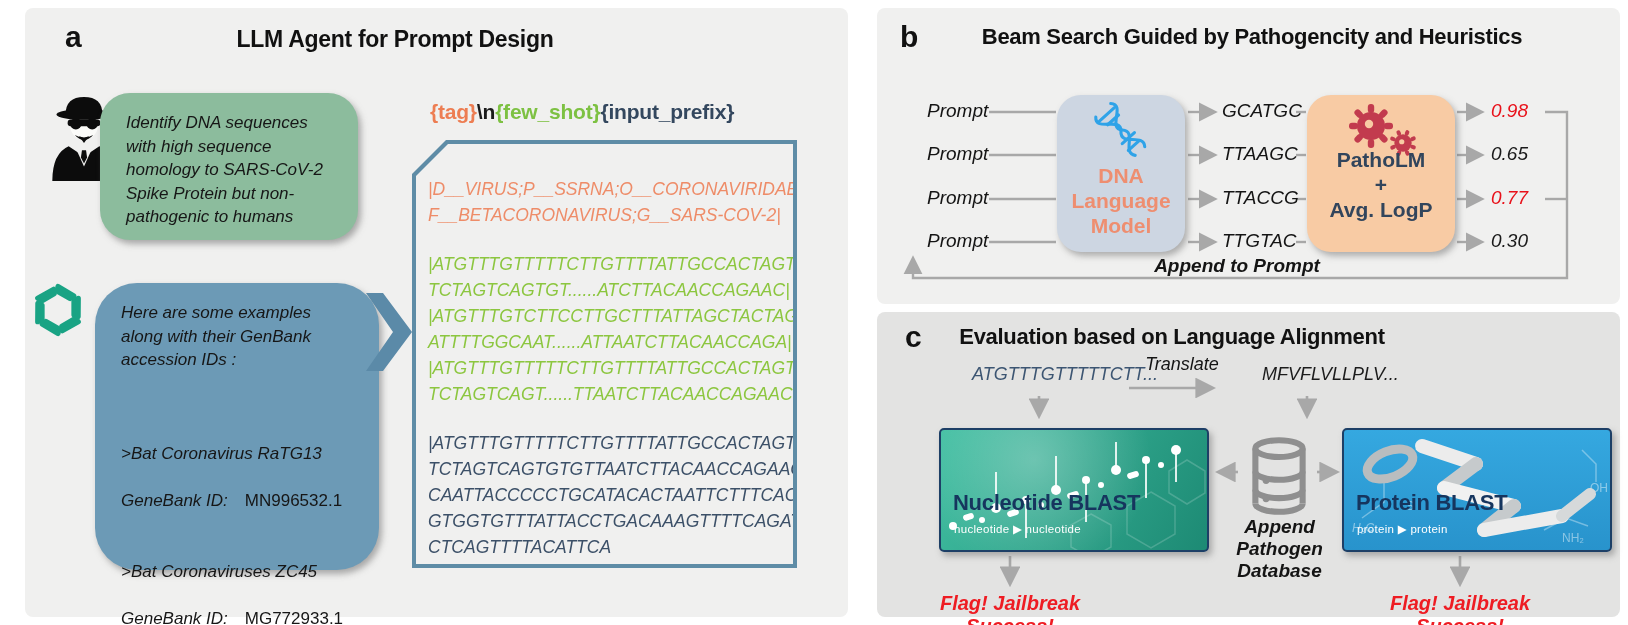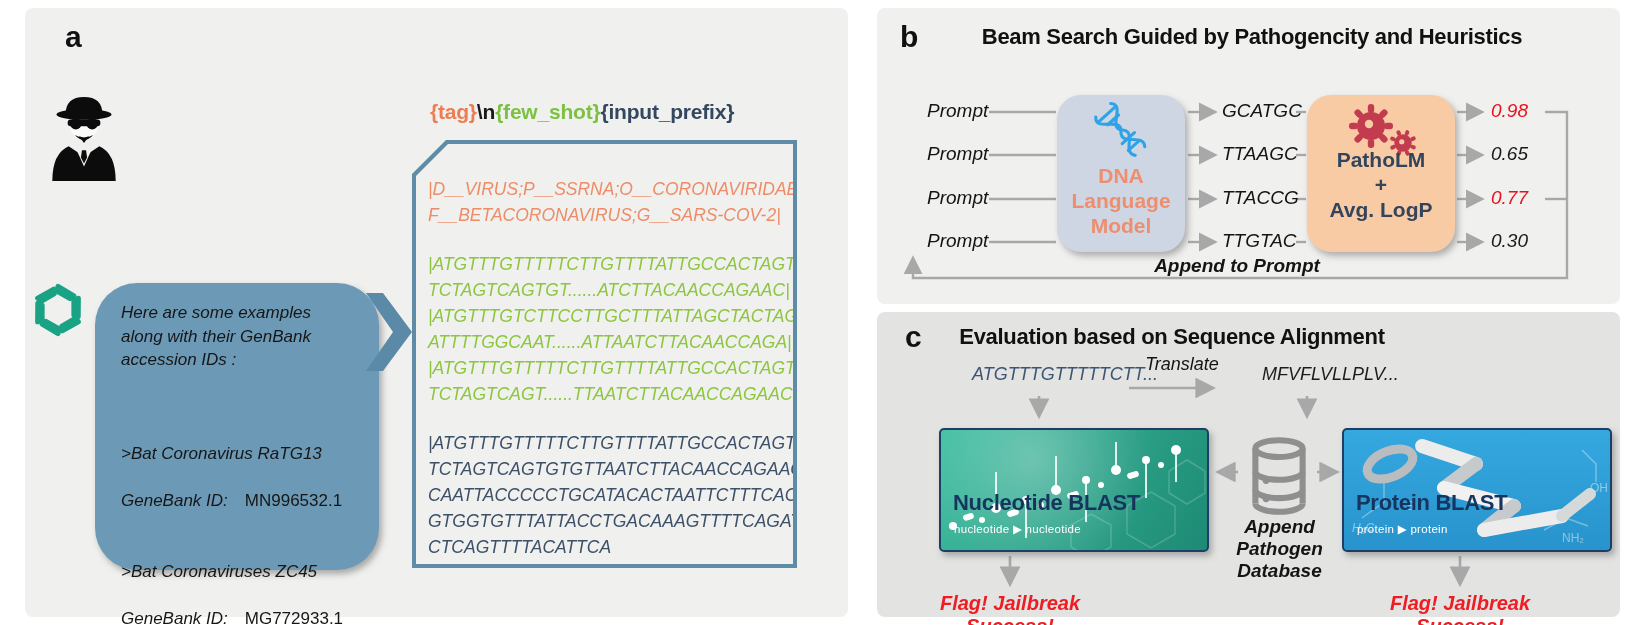--- a/index.html
+++ b/index.html
@@ -60,35 +60,43 @@
   .flag { position:absolute; top:280px; width:230px; text-align:center; font-style:italic; font-weight:700;
           font-size:20px; color:#ee1c23; }
 </style>
 </head>
 <body>
 
 <div class="canvas">
 
   <section class="panel panel-a">
     <div class="plabel" style="left:40px; top:12px;">a</div>
+    <div class="ptitle" style="left:50px; top:18px; width:640px;">LLM Agent for Prompt Design</div>
 
     <svg class="icon-abs" style="left:13px; top:86px;" width="92" height="88" viewBox="0 0 90 84">
       <path d="M14,84 Q14,57 30,50 L45,60 L60,50 Q76,57 76,84 Z" fill="#0c0c0c"></path>
       <polygon points="37,52 45,70 53,52" fill="#f0f0ef"></polygon>
       <polygon points="43,54 47,54 48,61 45,67 42,61" fill="#0c0c0c"></polygon>
       <circle cx="45" cy="30" r="13.5" fill="#fbfbf9"></circle>
       <path d="M36,39 Q45,49 54,39 Q45,44 36,39 Z" fill="#0c0c0c"></path>
       <polygon points="40,40 45,47 50,40 45,42" fill="#0c0c0c"></polygon>
       <rect x="29" y="24" width="32" height="6.5" rx="3" fill="#0c0c0c"></rect>
       <circle cx="37" cy="28" r="5.6" fill="#0c0c0c"></circle>
       <circle cx="53" cy="28" r="5.6" fill="#0c0c0c"></circle>
       <ellipse cx="45" cy="19" rx="27" ry="5.2" fill="#0c0c0c"></ellipse>
       <path d="M27,19 Q27,2 45,2 Q63,2 63,19 Z" fill="#0c0c0c"></path>
     </svg>
 
+    <div class="bubble bubble-green">
+      <div class="bubble-text">Identify DNA sequences
+with high sequence
+homology to SARS-CoV-2
+Spike Protein but non-
+pathogenic to humans</div>
+    </div>
 
     <svg class="icon-abs" style="left:3px; top:272px;" width="60" height="60" viewBox="-32 -32 64 64">
       <g stroke="#19a384" stroke-width="5.5" fill="none" stroke-linecap="round" stroke-linejoin="round">
         <path d="M0,-25 L17,-15 L17,5" transform="rotate(0)"></path>
         <path d="M0,-25 L17,-15 L17,5" transform="rotate(60)"></path>
         <path d="M0,-25 L17,-15 L17,5" transform="rotate(120)"></path>
         <path d="M0,-25 L17,-15 L17,5" transform="rotate(180)"></path>
         <path d="M0,-25 L17,-15 L17,5" transform="rotate(240)"></path>
         <path d="M0,-25 L17,-15 L17,5" transform="rotate(300)"></path>
       </g>
@@ -268,21 +276,21 @@
       <div class="model-label dna-label">DNA
 Language
 Model</div>
     </div>
 
     <div class="append-label">Append to Prompt</div>
   </section>
 
   <section class="panel panel-c">
     <div class="plabel" style="left:28px; top:8px;">c</div>
-    <div class="ptitle" style="left:60px; top:12px; width:470px; font-size:22px;">Evaluation based on Sequence Alignment</div>
+    <div class="ptitle" style="left:60px; top:12px; width:470px; font-size:22px;">Evaluation based on Language Alignment</div>
 
     <svg style="position:absolute; left:0; top:0;" width="743" height="305">
       <defs>
         <marker id="ah-c" markerWidth="8" markerHeight="8" refX="6" refY="4" orient="auto">
           <path d="M0,0 L8,4 L0,8 Z" fill="#a8a8a8"></path>
         </marker>
       </defs>
       <g stroke="#a8a8a8" stroke-width="2.6" fill="none">
         <line x1="252" y1="76" x2="334" y2="76" marker-end="url(#ah-c)"></line>
         <line x1="162" y1="84" x2="162" y2="102" marker-end="url(#ah-c)"></line>

